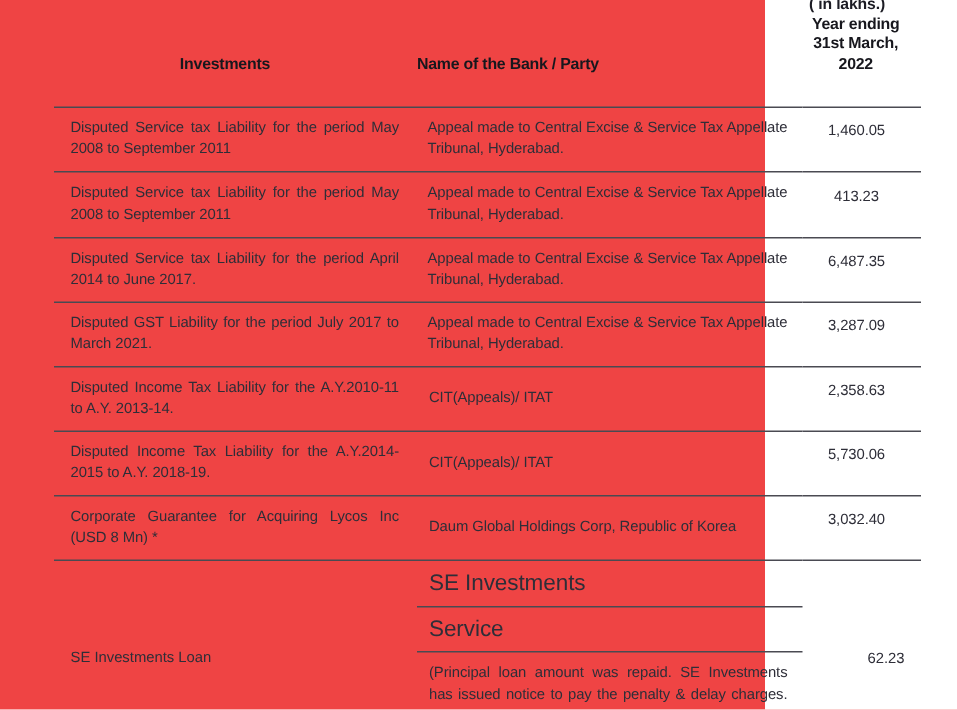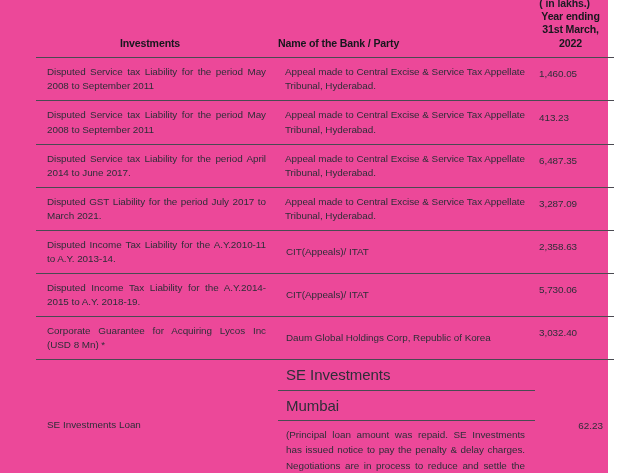--- a/index.html
+++ b/index.html
@@ -10,23 +10,23 @@
   body {
     width: 638px;
     height: 473px;
     overflow: hidden;
     font-family: "Liberation Sans", sans-serif;
     color: #2b2b33;
   }
 
   .page {
     position: relative;
-    width: 608px;
+    width: 510px;
     height: 473px;
-    background: #ec4899;
+    background: #ef4444;
   }
 
   
   .units-caption {
     position: absolute;
     top: -3px;
     left: 0;
     width: 614px;
     text-align: right;
     padding-right: 24px;
@@ -51,21 +51,21 @@
     table-layout: fixed;
   }
 
   col.c1 { width: 242px; }
   col.c2 { width: 257px; }
   col.c3 { width: 79px; }
 
   
   thead th {
     vertical-align: bottom;
-    padding: 0 0 7px 0;
+    padding: 0 0 21px 0;
     font-size: 10.6px;
     font-weight: bold;
     color: #17171d;
     letter-spacing: -0.15px;
     line-height: 1.27;
     border: 0;
   }
   th.h-particulars { text-align: center; padding-right: 14px; }
   th.h-bank { text-align: left; padding-right: 6px; }
   th.h-year { text-align: center; padding-right: 8px; }
@@ -89,21 +89,21 @@
   td.col-bank {
     text-align: justify;
     text-align-last: left;
     padding: 7px 10px 7px 7px;
   }
   td.col-bank.nojust {
     text-align: left;
     padding-left: 8px;
   }
   td.col-amount {
-    text-align: left;
+    text-align: center;
     padding: 7px 11px 17px 4px;
     white-space: nowrap;
   }
 
   
   tr.se-block > td {
     border-top: 1.1px solid #4a4a52;
     vertical-align: top;
     padding: 0;
   }
@@ -208,21 +208,21 @@
         <tr class="datarow">
           <td class="col-particulars">Corporate Guarantee for Acquiring Lycos Inc (USD 8 Mn) *</td>
           <td class="col-bank nojust">Daum Global Holdings Corp, Republic of Korea</td>
           <td class="col-amount">3,032.40</td>
         </tr>
 
         <tr class="se-block">
           <td class="col-particulars">SE Investments Loan</td>
           <td>
             <div class="sub-line">SE Investments</div>
-            <div class="sub-line">Mumbai</div>
+            <div class="sub-line">Service</div>
             <div class="sub-note">(Principal loan amount was repaid. SE Investments has issued notice to pay the penalty &amp; delay charges. Negotiations are in process to reduce and settle the amount.)</div>
           </td>
           <td class="col-amount">62.23</td>
         </tr>
 
       </tbody>
     </table>
   </div>
 </div>
 

